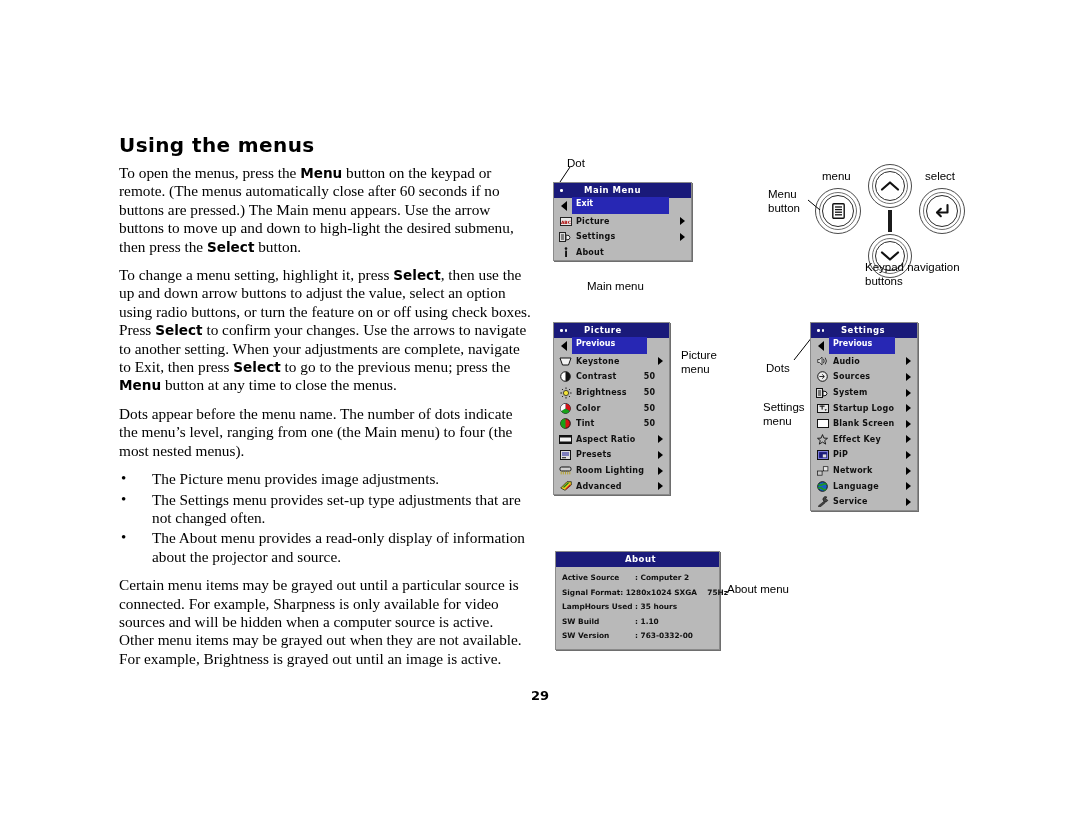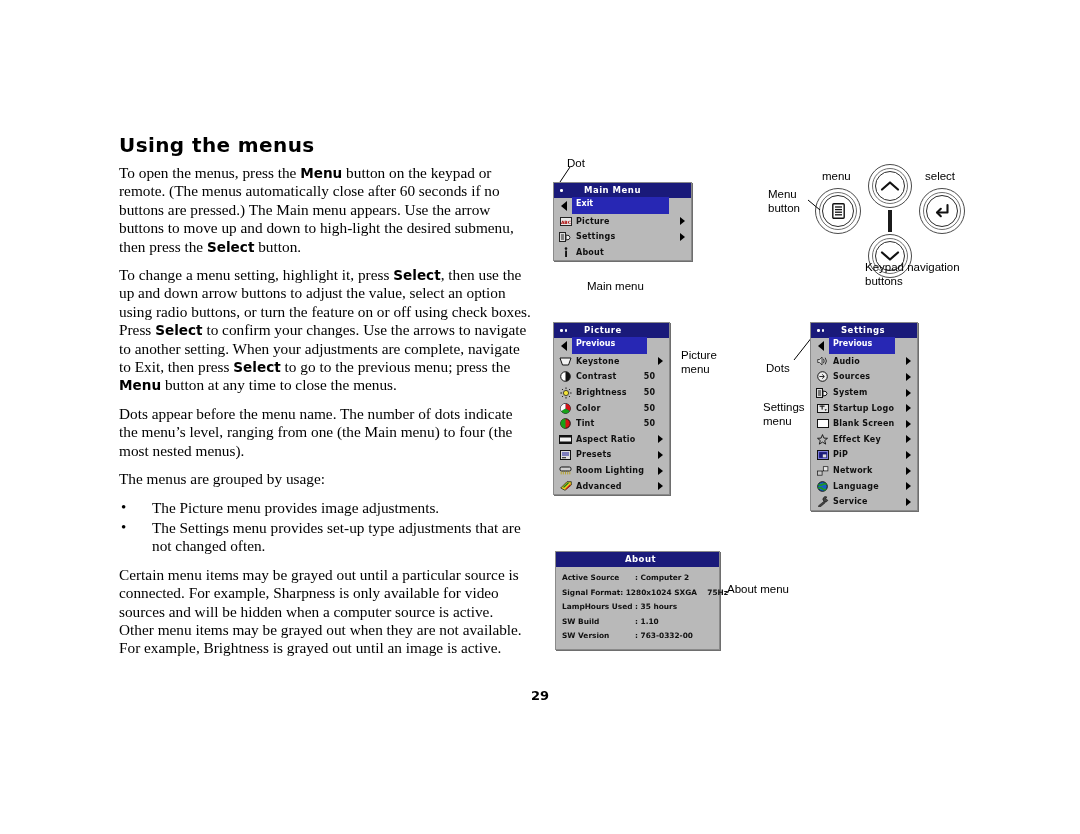--- a/index.html
+++ b/index.html
@@ -238,24 +238,24 @@
 </style>
 </head>
 <body>
 
 <div class="page-title">Using the menus</div>
 
 <div class="body-col">
   <p class="para">To open the menus, press the <b>Menu</b> button on the keypad or remote. (The menus automatically close after 60 seconds if no buttons are pressed.) The Main menu appears. Use the arrow buttons to move up and down to high-light the desired submenu, then press the <b>Select</b> button.</p>
   <p class="para">To change a menu setting, highlight it, press <b>Select</b>, then use the up and down arrow buttons to adjust the value, select an option using radio buttons, or turn the feature on or off using check boxes. Press <b>Select</b> to confirm your changes. Use the arrows to navigate to another setting. When your adjustments are complete, navigate to Exit, then press <b>Select</b> to go to the previous menu; press the <b>Menu</b> button at any time to close the menus.</p>
   <p class="para">Dots appear before the menu name. The number of dots indicate the menu’s level, ranging from one (the Main menu) to four (the most nested menus).</p>
-  <p class="para">The menus are grouped by usage:</p>
   <ul class="bullets">
     <li>The Picture menu provides image adjustments.</li>
     <li>The Settings menu provides set-up type adjustments that are not changed often.</li>
+    <li>The About menu provides a read-only display of information about the projector and source.</li>
   </ul>
   <p class="para">Certain menu items may be grayed out until a particular source is connected. For example, Sharpness is only available for video sources and will be hidden when a computer source is active. Other menu items may be grayed out when they are not available. For example, Brightness is grayed out until an image is active.</p>
 </div>
 
 <div class="page-number">29</div>
 
 <div class="anno" style="left:567px; top:157px;">Dot</div>
 <svg class="leader" style="left:548px; top:165px; width:40px; height:25px;">
   <line x1="22" y1="2" x2="10" y2="20" stroke="#000" stroke-width="1"></line>
 </svg>

